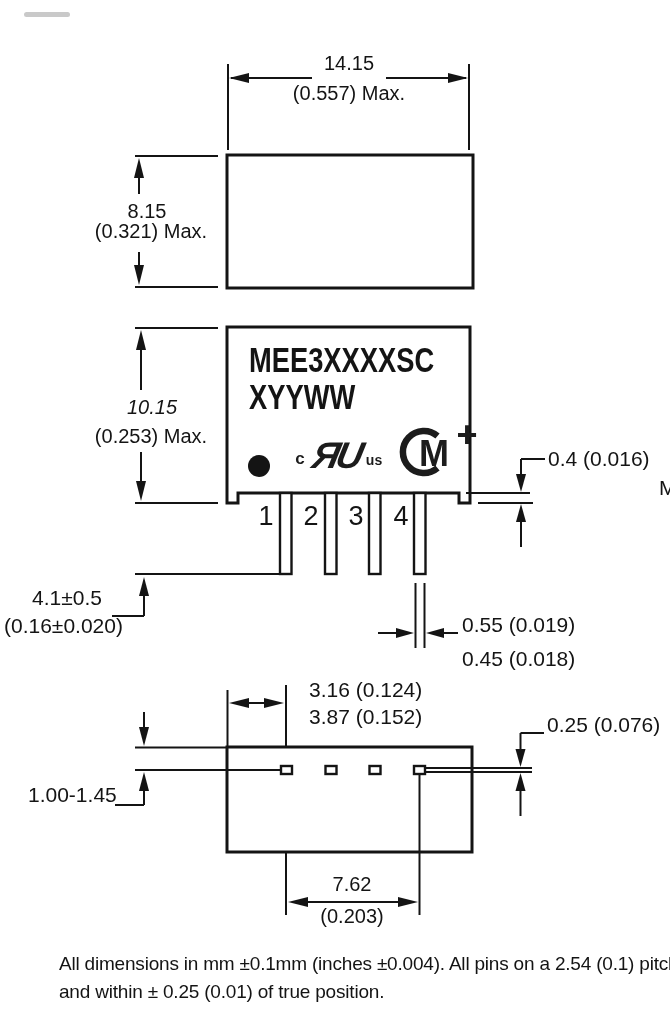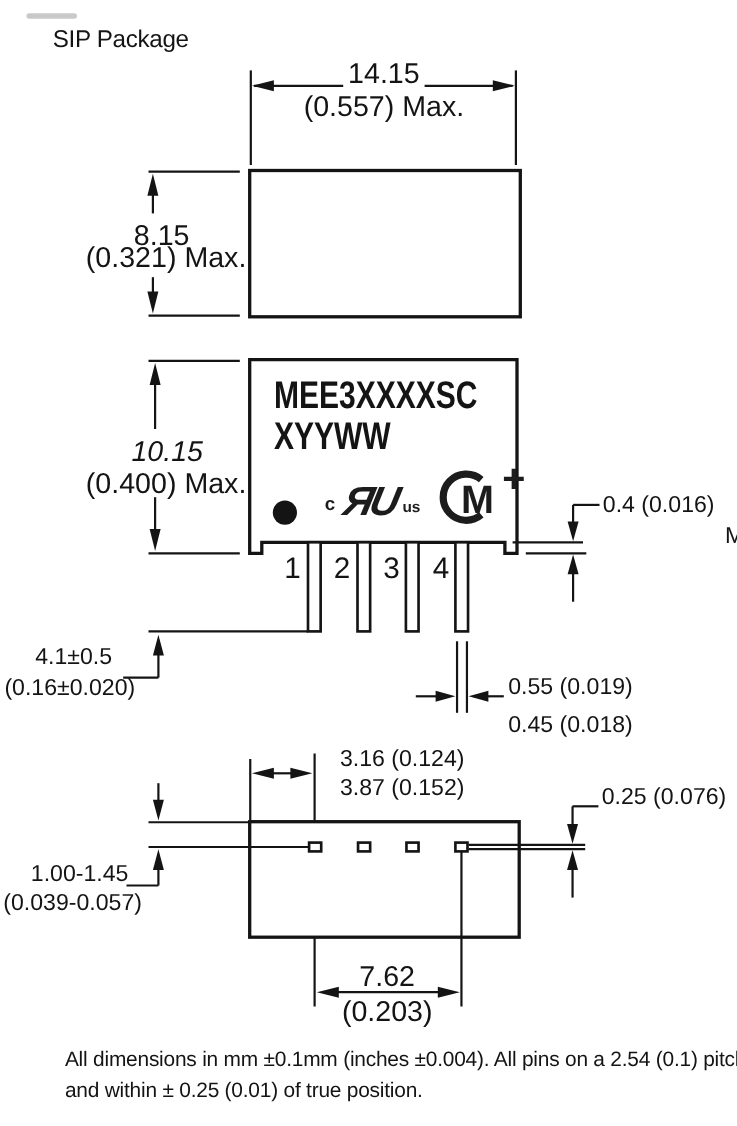--- a/index.html
+++ b/index.html
@@ -4,21 +4,21 @@
 <style>
   html,body{margin:0;padding:0;background:#fff;}
   #stage{
     position:relative;width:670px;height:1024px;background:#ffffff;
     font-family:"Liberation Sans",sans-serif;color:#141414;overflow:hidden;
   }
   #stage svg{position:absolute;left:0;top:0;}
   .t{position:absolute;white-space:nowrap;font-size:21px;line-height:1.05;color:#141414;}
   .c{transform:translateX(-50%);}
   .title{font-size:22px;letter-spacing:-0.3px;}
-  .big{font-size:26px;}
+  .big{font-size:20px;}
   .pin-num{font-size:27px;}
   .mark{font-weight:bold;font-size:35px;letter-spacing:0px;transform:scaleX(0.78);transform-origin:left top;line-height:1;}
   .note{font-size:19px;letter-spacing:-0.2px;}
   .artifact{position:absolute;left:24px;top:12px;width:46px;height:5px;background:#b7b7b7;border-radius:3px;opacity:.75;}
 </style>
 </head>
 <body>
 
 <div id="stage">
 
@@ -148,30 +148,29 @@
       <text x="374" y="465" text-anchor="middle" font-size="14" font-weight="bold">us</text>
     </g>
 
     <g font-family="Liberation Sans, sans-serif">
       <path d="M437.5,436 A21,21 0 1 0 437.5,468" stroke="#1c1c1c" stroke-width="6.5"></path>
       <text x="434" y="466" text-anchor="middle" font-size="36" font-weight="bold" fill="#1c1c1c" stroke="none">M</text>
       <text x="467" y="447" text-anchor="middle" font-size="36" font-weight="bold" fill="#1c1c1c" stroke="none">+</text>
     </g>
   </svg>
 
-  <div class="t title" style="left:48px;top:24px;">SIP Package</div>
 
   <div class="t big c" style="left:349px;top:53px;">14.15</div>
   <div class="t big c" style="left:349px;top:83px;">(0.557) Max.</div>
 
   <div class="t big c" style="left:147px;top:185px;margin-top:16px;">8.15</div>
   <div class="t big c" style="left:151px;top:221px;">(0.321) Max.</div>
 
   <div class="t big c" style="left:152px;top:397px;font-style:italic;">10.15</div>
-  <div class="t big c" style="left:151px;top:426px;">(0.400) Max.</div>
+  <div class="t big c" style="left:151px;top:426px;">(0.253) Max.</div>
 
   <div class="t" style="left:548px;top:448px;">0.4 (0.016)</div>
   <div class="t" style="left:611px;top:477px;margin-left:48px;">Min.</div>
 
   <div class="t mark" style="left:249px;top:342px;">MEE3XXXXSC</div>
   <div class="t mark" style="left:249px;top:379px;">XYYWW</div>
 
   <div class="t pin-num c" style="left:266px;top:502px;">1</div>
   <div class="t pin-num c" style="left:311px;top:502px;">2</div>
   <div class="t pin-num c" style="left:356px;top:502px;">3</div>
@@ -182,21 +181,20 @@
 
   <div class="t" style="left:462px;top:614px;">0.55 (0.019)</div>
   <div class="t" style="left:462px;top:648px;">0.45 (0.018)</div>
 
   <div class="t" style="left:309px;top:679px;">3.16 (0.124)</div>
   <div class="t" style="left:309px;top:706px;">3.87 (0.152)</div>
 
   <div class="t" style="left:547px;top:714px;">0.25 (0.076)</div>
 
   <div class="t" style="left:28px;top:784px;">1.00-1.45</div>
-  <div class="t" style="left:3px;top:810px;">(0.039-0.057)</div>
 
   <div class="t big c" style="left:352px;top:874px;">7.62</div>
   <div class="t big c" style="left:352px;top:906px;">(0.203)</div>
 
   <div class="t note" style="left:59px;top:954px;">All dimensions in mm ±0.1mm (inches ±0.004). All pins on a 2.54 (0.1) pitch</div>
   <div class="t note" style="left:59px;top:982px;">and within ± 0.25 (0.01) of true position.</div>
 
 </div>
 
 </body></html>

